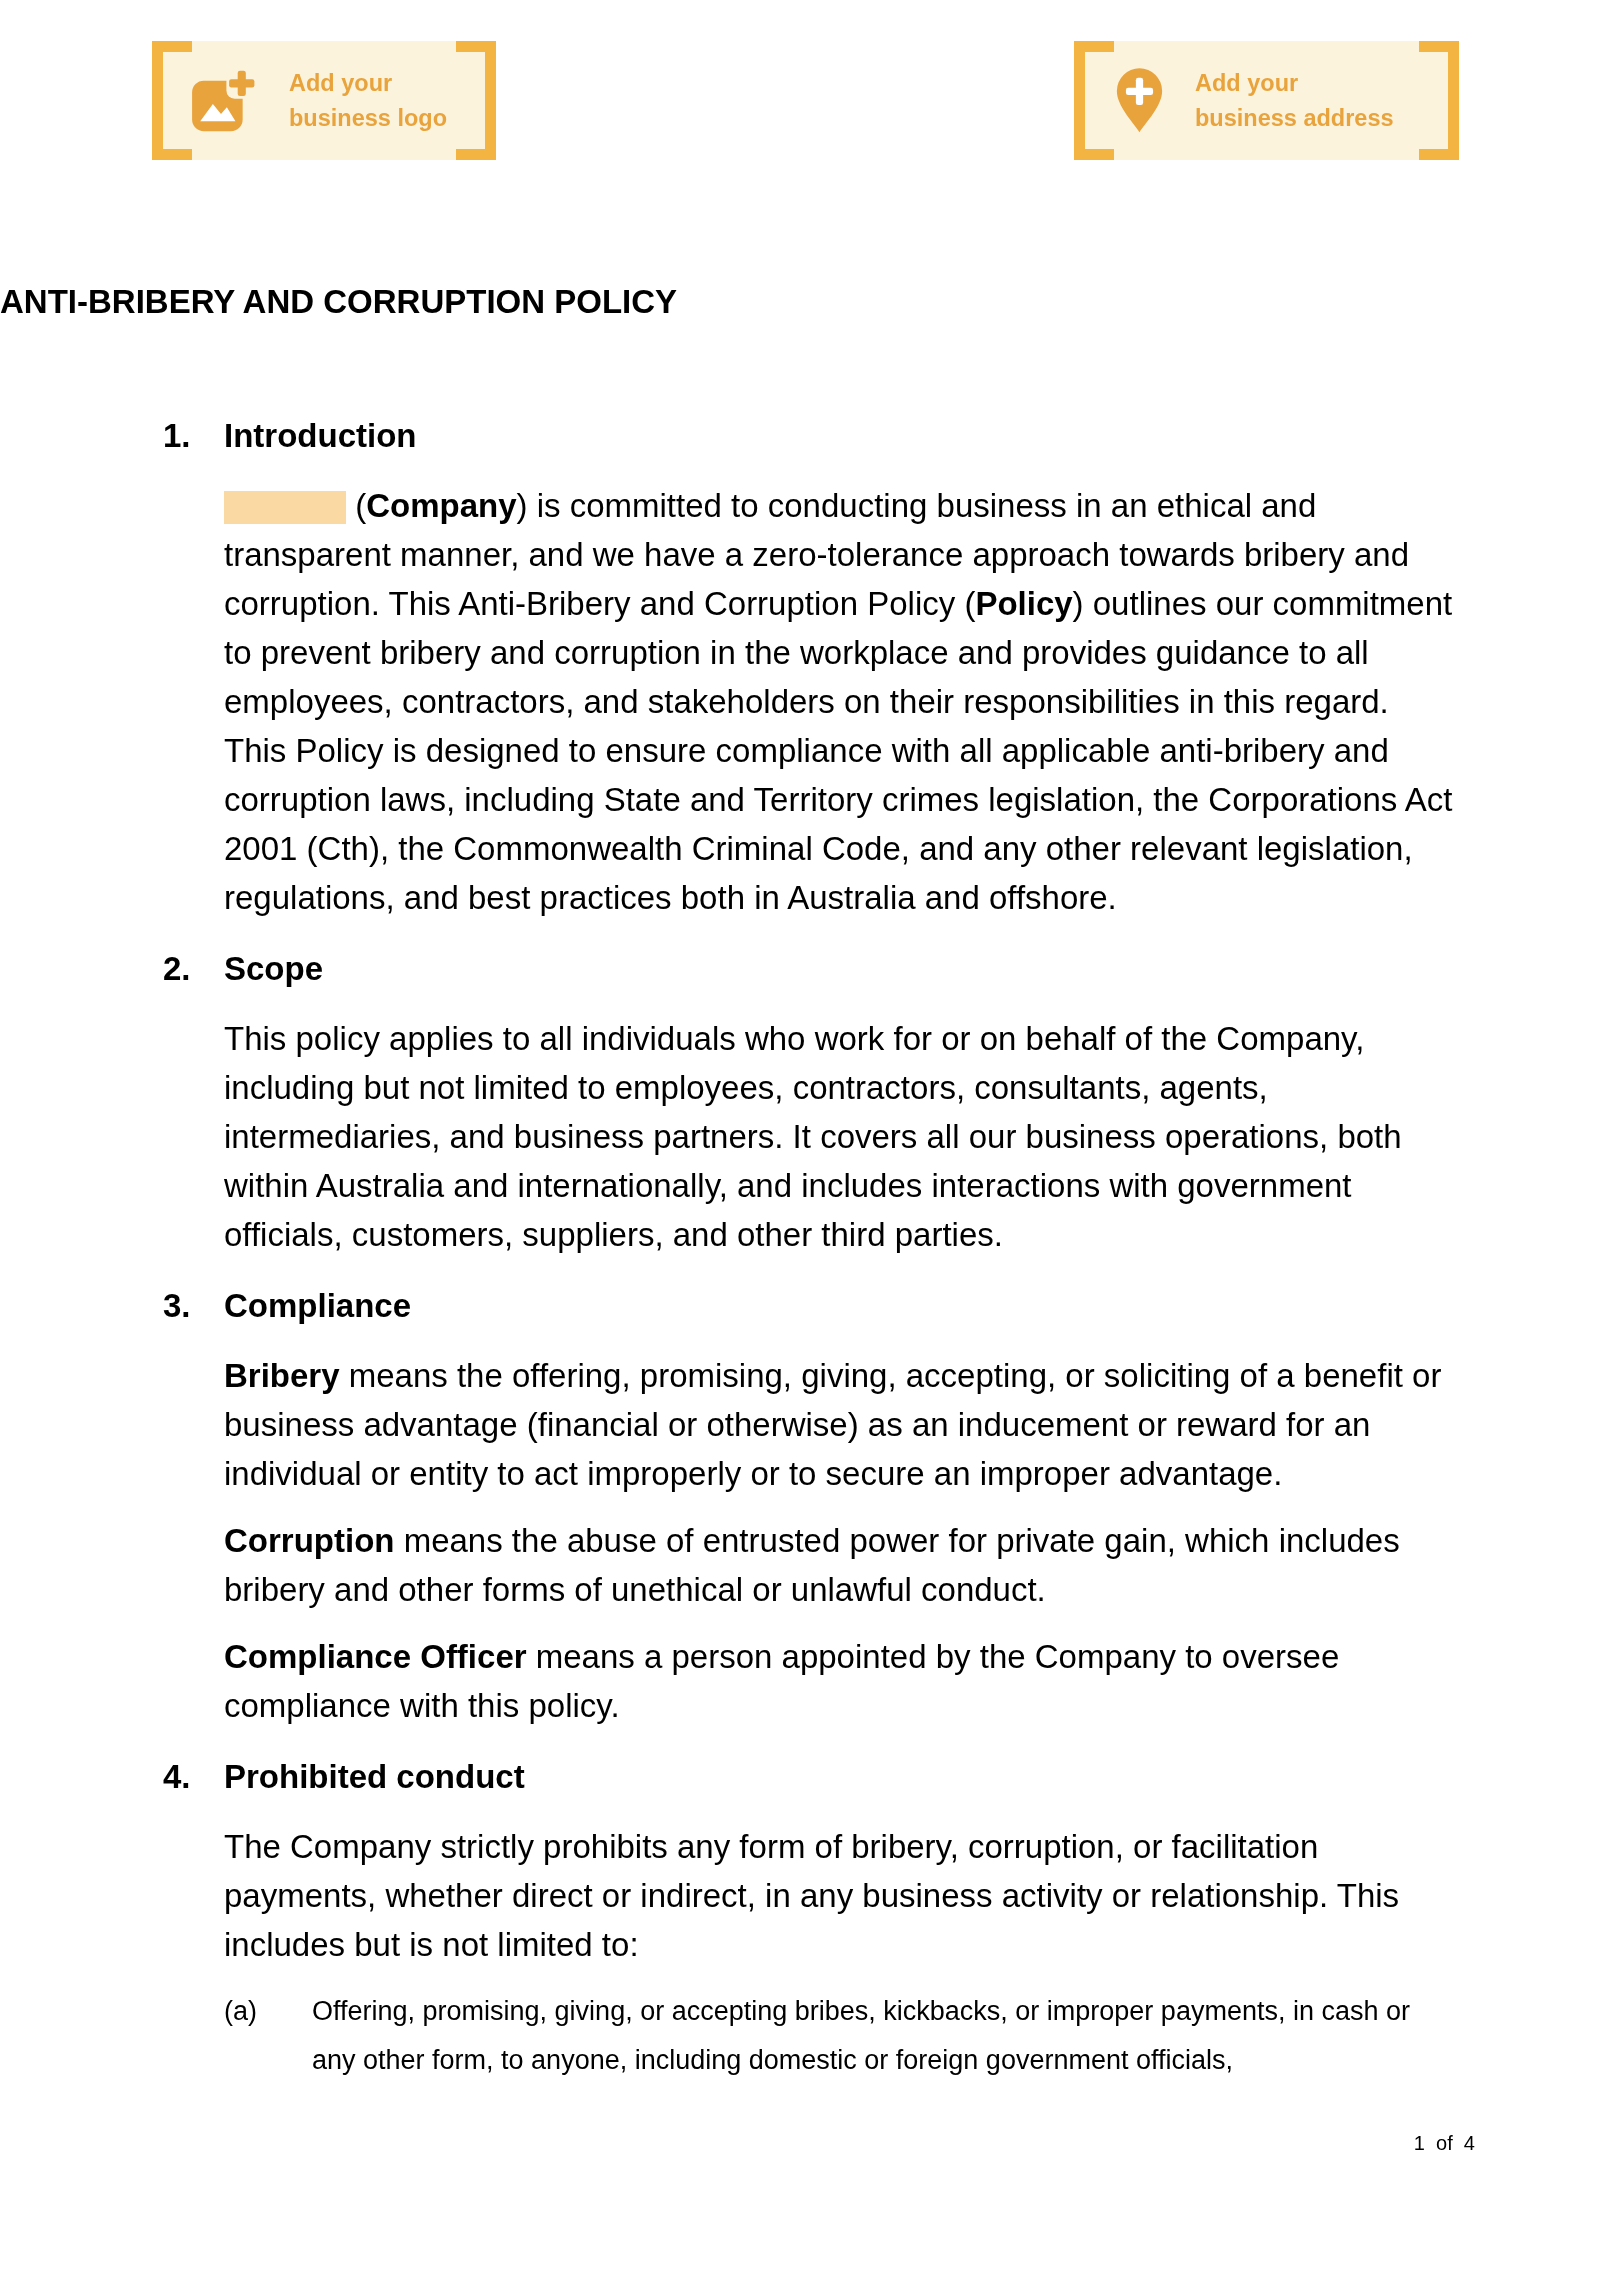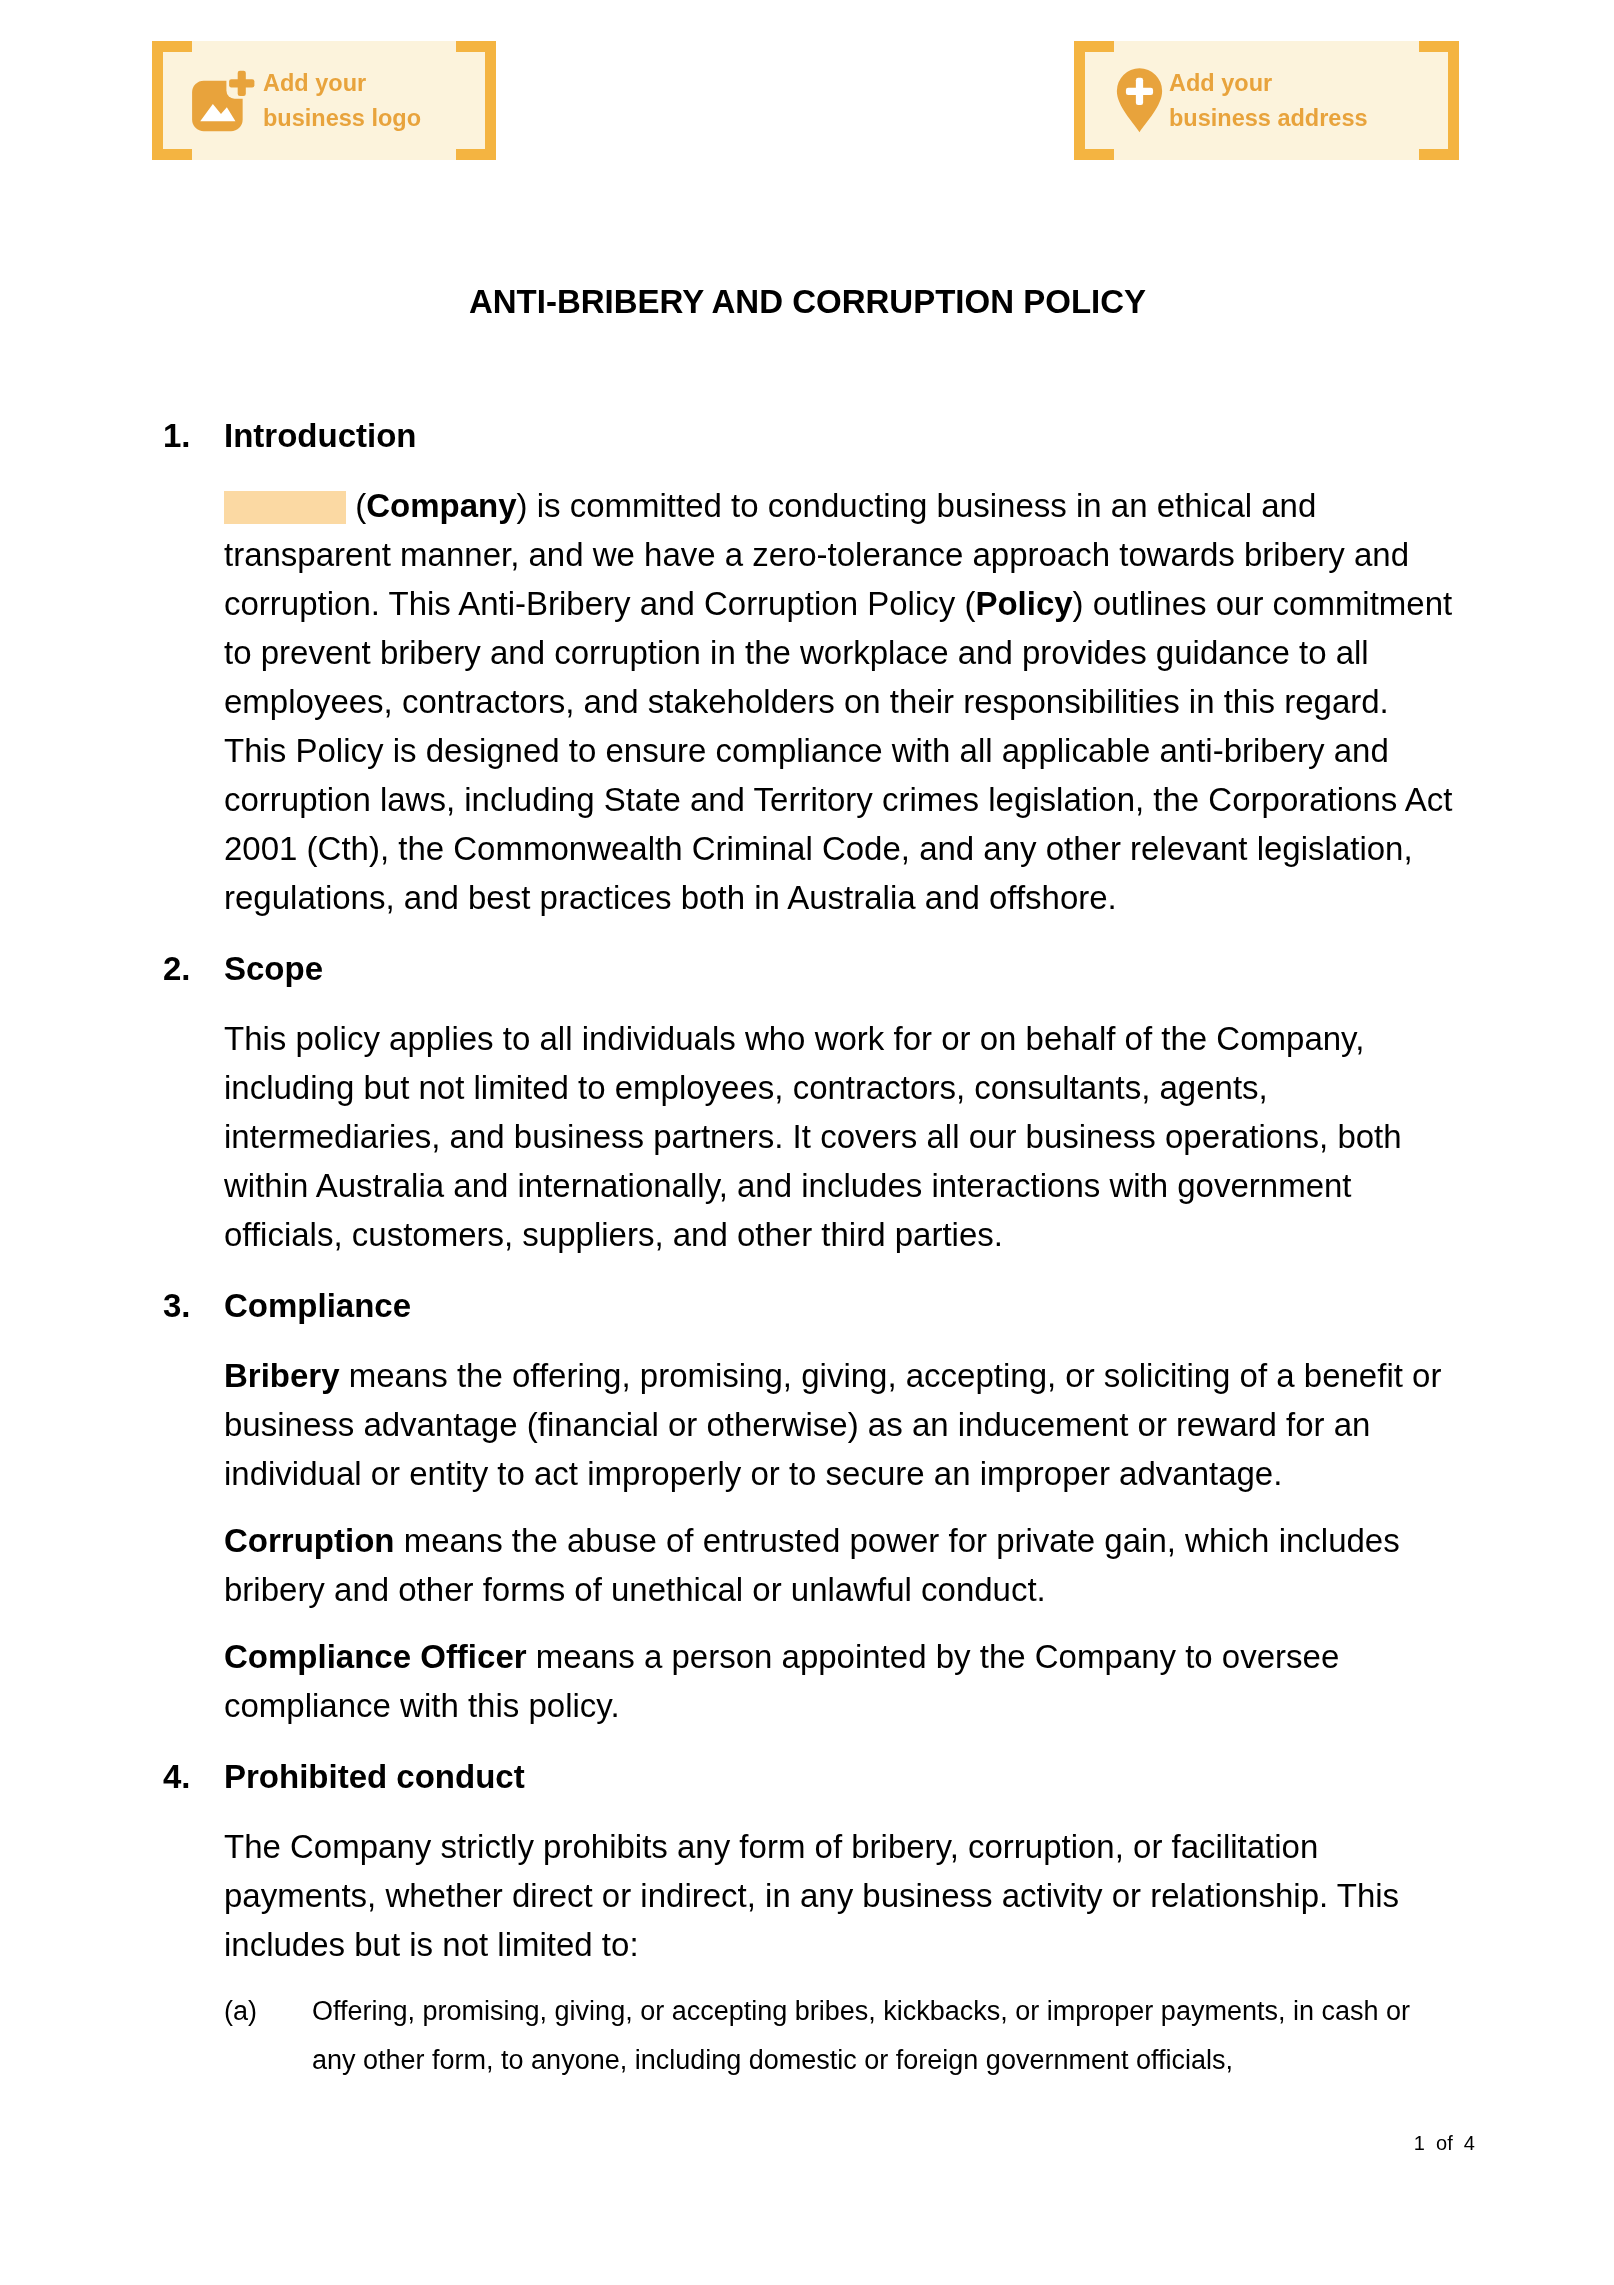--- a/index.html
+++ b/index.html
@@ -2,36 +2,36 @@
 <html style="font-size:14.5px"><head>
 <meta charset="utf-8">
 <style>
   html,body{margin:0;padding:0;background:#ffffff;}
   body{width:1615px;height:2285px;position:relative;overflow:hidden;
        font-family:"Liberation Sans","DejaVu Sans",sans-serif;color:#000;}
   #page{position:absolute;inset:0;background:#fff;}
 
   
   .ph-box{position:absolute;top:41px;height:119px;background:#FCF3DC;
-          display:flex;align-items:center;gap:4px;box-sizing:border-box;padding-left:40px;}
+          display:flex;align-items:center;gap:30px;box-sizing:border-box;padding-left:40px;}
   .logo-box{left:152px;width:344px;}
   .addr-box{left:1074px;width:385px;}
   .bracket{position:absolute;top:0;bottom:0;width:11px;background:#F4B441;}
   .bracket.bl{left:0;}
   .bracket.br{right:0;}
   .bracket::before,.bracket::after{content:"";position:absolute;height:11px;width:40px;background:#F4B441;}
   .bracket.bl::before{top:0;left:0;}
   .bracket.bl::after{bottom:0;left:0;}
   .bracket.br::before{top:0;right:0;}
   .bracket.br::after{bottom:0;right:0;}
   .ph-icon{flex:none;}
   .ph-text{font-weight:bold;font-size:23.5px;line-height:35px;color:#E8A33C;}
 
   
-  .doc-title{margin:282px 0 0 0;text-align:center;font-weight:bold;font-size:33px;line-height:40px;}
+  .doc-title{margin:282px 0 0 0;font-weight:bold;font-size:33px;line-height:40px;}
   .doc{padding-left:163px;}
   .sec-head{display:flex;font-weight:bold;font-size:33px;line-height:40px;margin:27px 0 25px 0;}
   .sec-head.first{margin-top:94px;}
   .sec-num{width:61px;flex:none;}
   .body-para{font-size:33px;line-height:49px;margin:0 0 18px 61px;width:1230px;}
   .company-highlight{display:inline-block;width:122px;height:33px;background:#FBD9A3;vertical-align:-7.2px;}
   .list-item{display:flex;font-size:27px;line-height:49px;margin:0 0 18px 61px;width:1230px;}
   .li-label{width:88px;flex:none;}
   .li-text{flex:1;}
 

